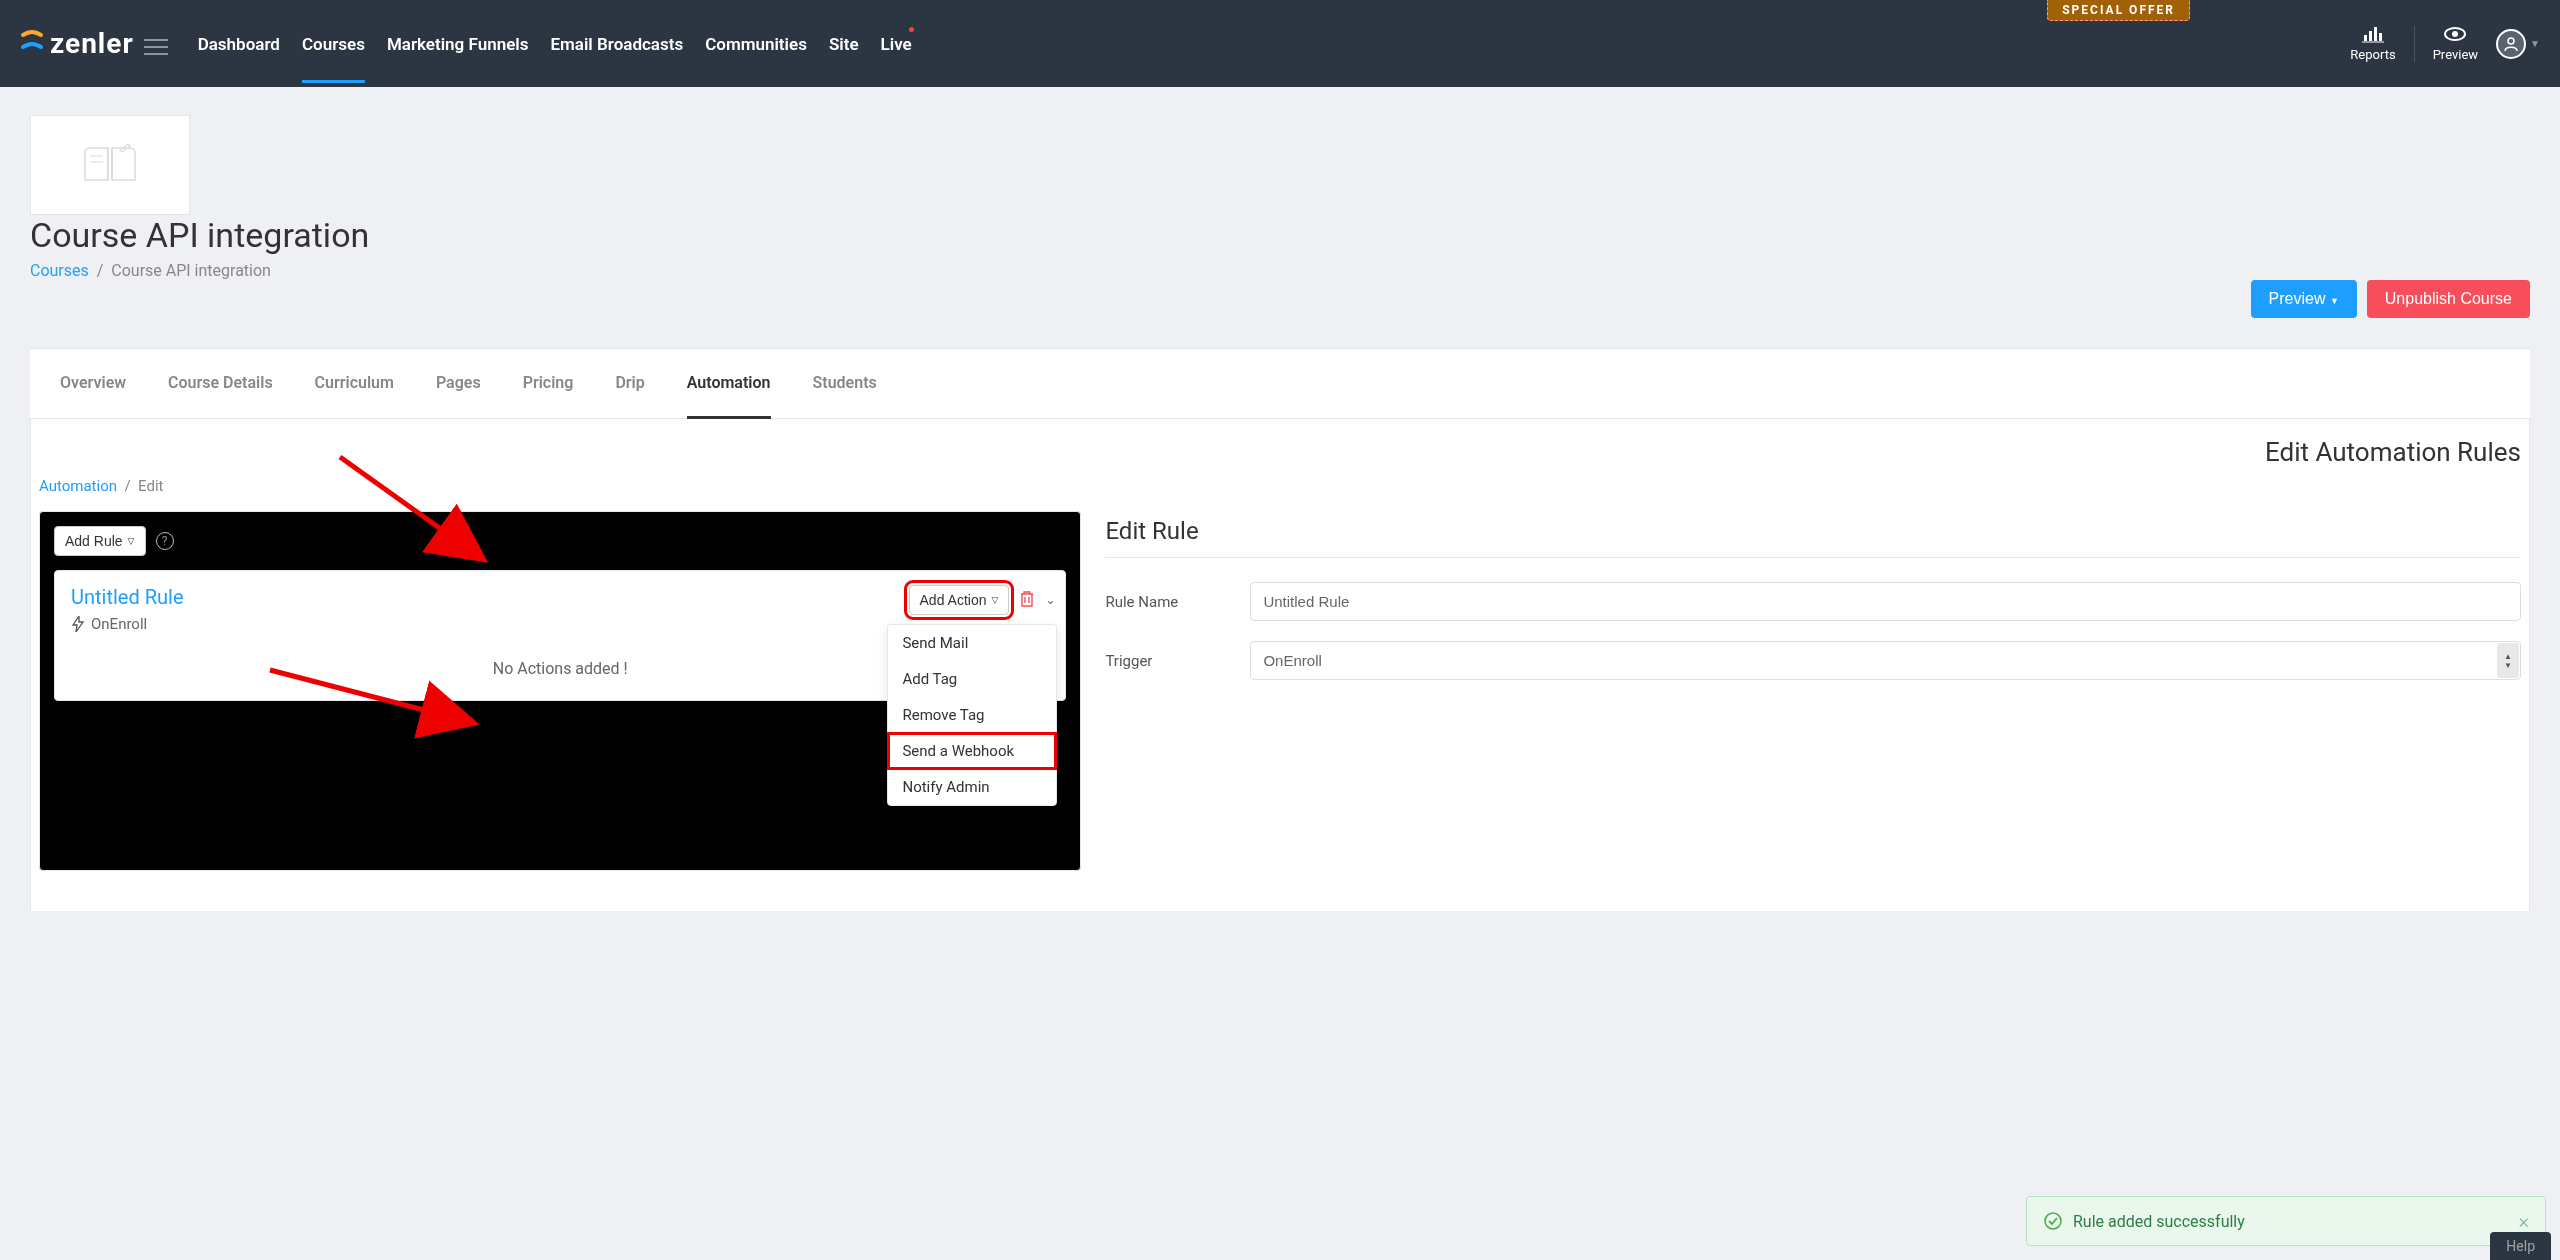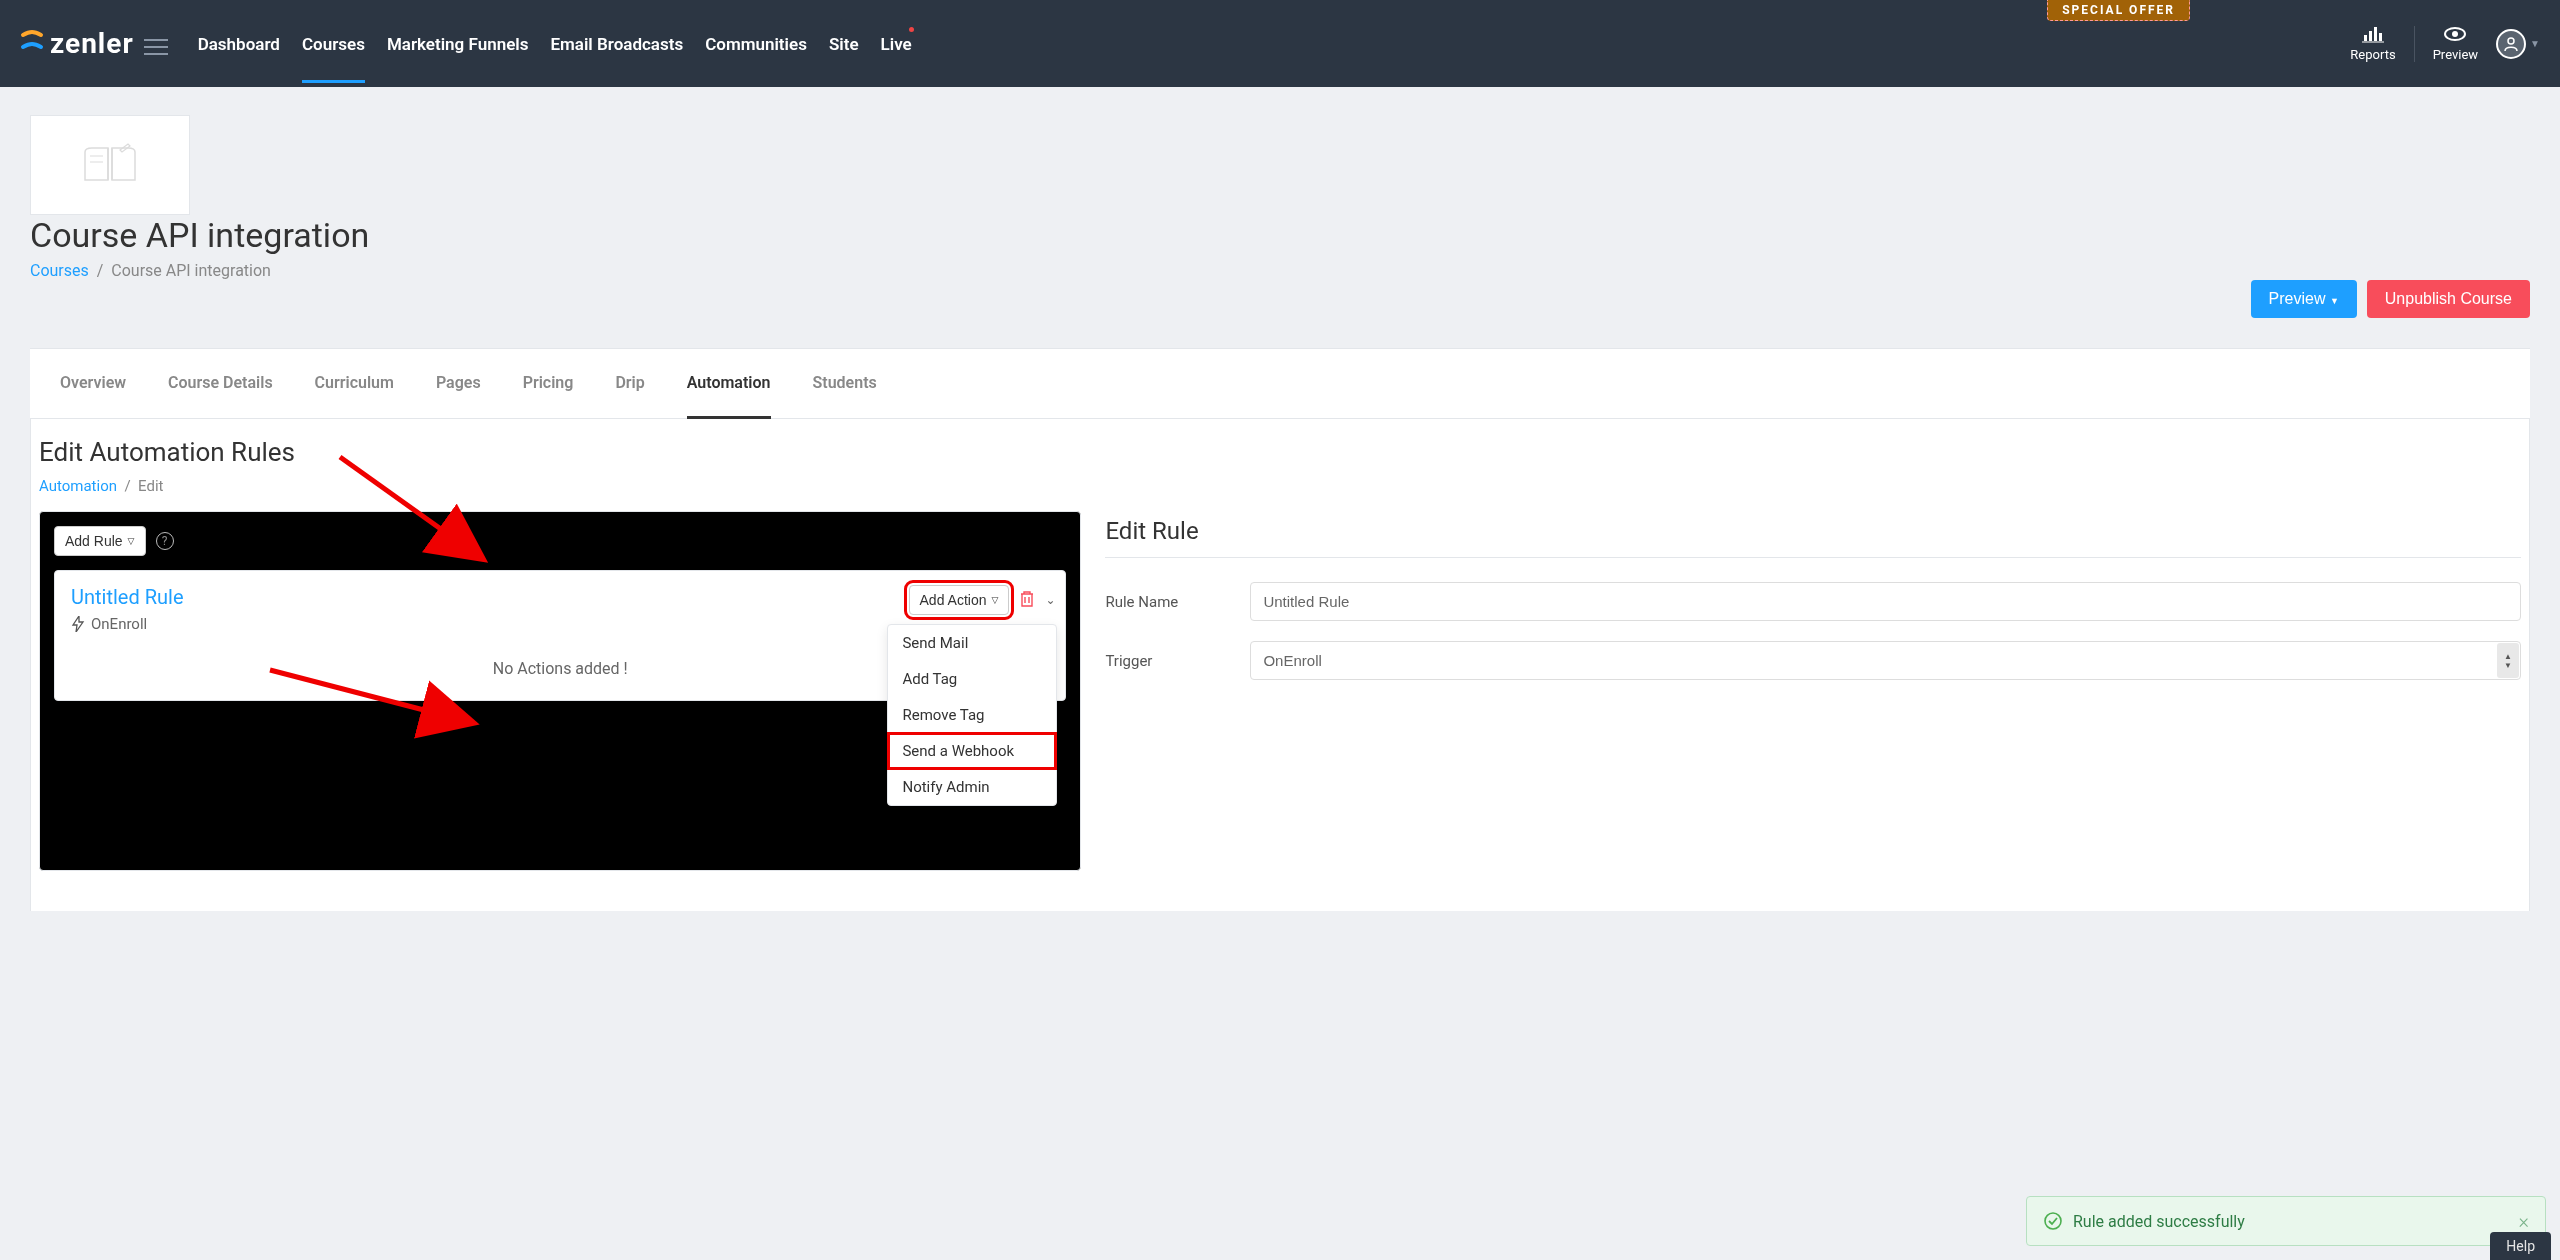--- a/index.html
+++ b/index.html
@@ -211,20 +211,21 @@
       padding: 18px 0 40px 0;
       border-left: 1px solid #e3e6ea;
       border-right: 1px solid #e3e6ea;
     }
     .content-header h2 {
       font-size: 26px;
       font-weight: 400;
       color: #333;
       margin-bottom: 10px;
       padding: 0 8px;
+      text-align: right;
     }
     .content-breadcrumb {
       padding: 0 8px;
       color: #888;
       font-size: 15px;
       margin-bottom: 16px;
     }
     .content-breadcrumb a {
       color: #1e9fff;
       text-decoration: none;
@@ -422,21 +423,21 @@
       color: #7ab38a;
       font-size: 20px;
       cursor: pointer;
       font-weight: 300;
     }
     .help-tab {
       position: fixed;
       bottom: 0;
       right: 9px;
       background: #2c3643;
-      color: #e5e5e5;
+      color: #a3a3a3;
       padding: 6px 16px;
       font-size: 14px;
       border-top-left-radius: 4px;
       border-top-right-radius: 4px;
       cursor: pointer;
     }
     .annotation-arrow {
       position: absolute;
       z-index: 5;
       pointer-events: none;

